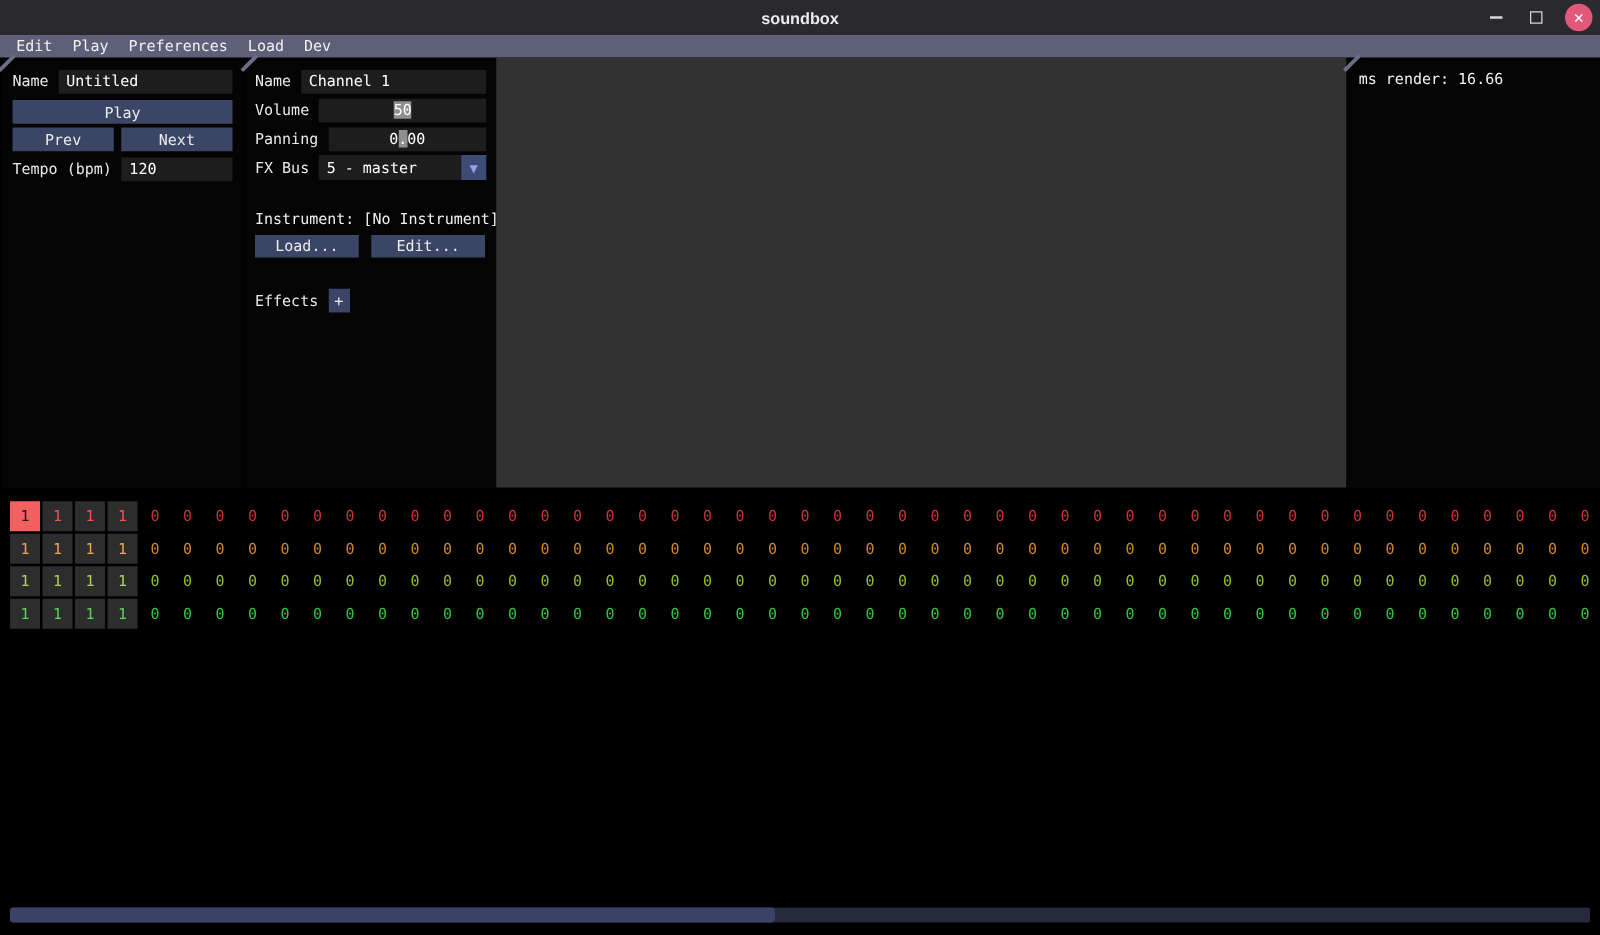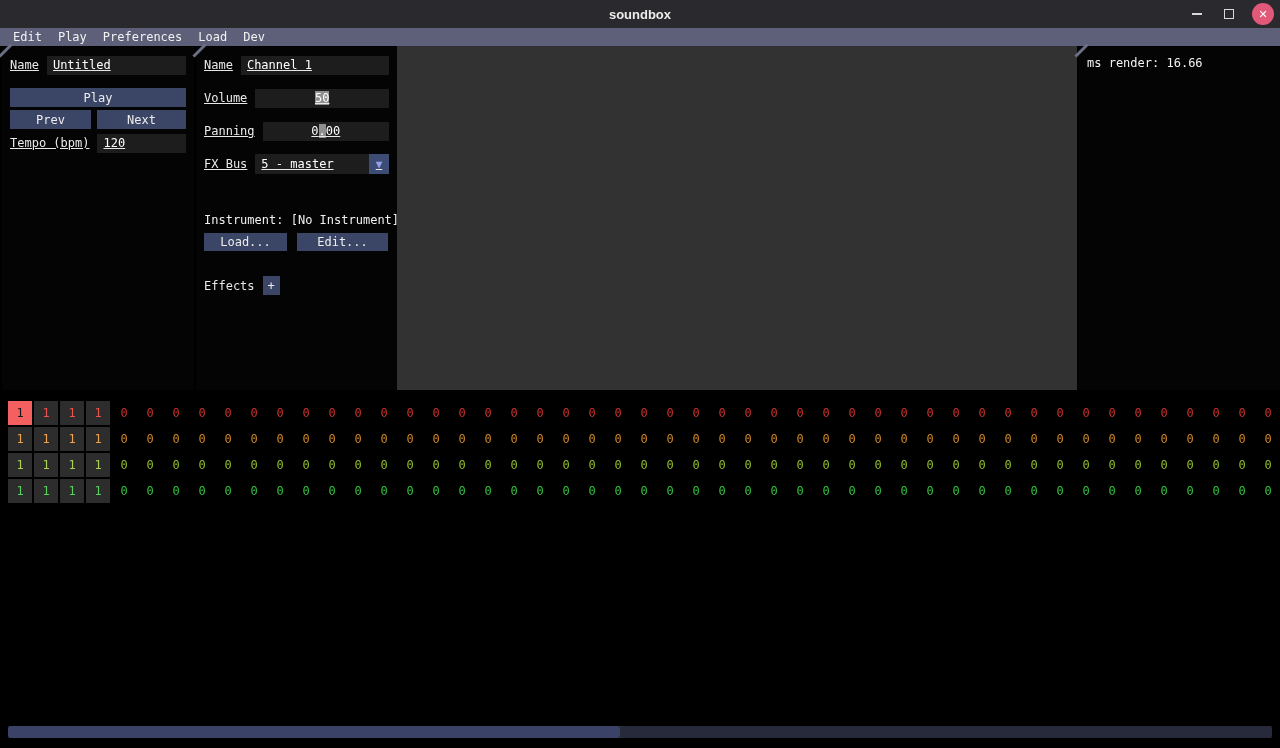--- a/index.html
+++ b/index.html
@@ -34,21 +34,21 @@
   .panel { position: absolute; background: #040404; }
   .panel::before {
     content: ""; position: absolute; top: 2px; left: -5px;
     width: 17px; height: 3px; background: #6b6f87; transform: rotate(-45deg);
   }
   #song-panel   { left: 2px;    top: 47px; width: 192px; height: 343px; padding: 8px; }
   #channel-panel{ left: 196px;  top: 47px; width: 201px; height: 343px; padding: 8px; }
   #render-panel { left: 1078px; top: 47px; width: 202px; height: 343px; padding: 9px; }
   #canvas-area  { position: absolute; left: 397px; top: 46px; width: 680px; height: 344px; background: #323232; }
 
-  .frow { display: flex; align-items: center; margin-bottom: 13px; height: 20px; text-decoration: underline; }
+  .frow { display: flex; align-items: center; margin-bottom: 3px; height: 20px; }
   .frow .lbl { margin-right: 8px; white-space: nowrap; color: #eaeaea; }
   .tb {
     flex: 1; height: 19px; background: #1d1d1d; border: none; outline: none;
     color: #fff; font-family: "DejaVu Sans Mono", monospace; font-size: 12px;
     padding: 0 6px; min-width: 0;
   }
   .tb-div { flex: 1; height: 19px; background: #1d1d1d; color: #fff; line-height: 19px; padding: 0 6px; }
   .tb-center { text-align: center; padding: 0; }
   .hl { background: #8f8f8f; color: #fff; }
 
@@ -63,21 +63,21 @@
   .btn-next { flex: 1; }
 
   .select-box { flex: 1; height: 20px; background: #1d1d1d; display: flex; align-items: center; min-width: 0; }
   .select-value { flex: 1; padding-left: 6px; color: #fff; white-space: nowrap; overflow: hidden; }
   .select-arrow {
     width: 20px; height: 20px; background: #3c4c74;
     display: flex; align-items: center; justify-content: center;
     color: #96a2e8; font-size: 11px;
   }
 
-  .instrument-line { margin-top: 39px; margin-bottom: 6px; white-space: nowrap; color: #f0f0f0; }
+  .instrument-line { margin-top: 24px; margin-bottom: 6px; white-space: nowrap; color: #f0f0f0; }
   .btn-load { width: 83px; height: 18px; }
   .btn-edit { width: 91px; height: 18px; margin-left: 10px; }
   .inst-btn-row { display: flex; }
 
   .effects-row { margin-top: 25px; display: flex; align-items: center; }
   .effects-row .lbl { margin-right: 8px; }
   .btn-plus { width: 17px; height: 19px; }
 
   #ms-render { color: #f2f2f2; white-space: nowrap; }
 

